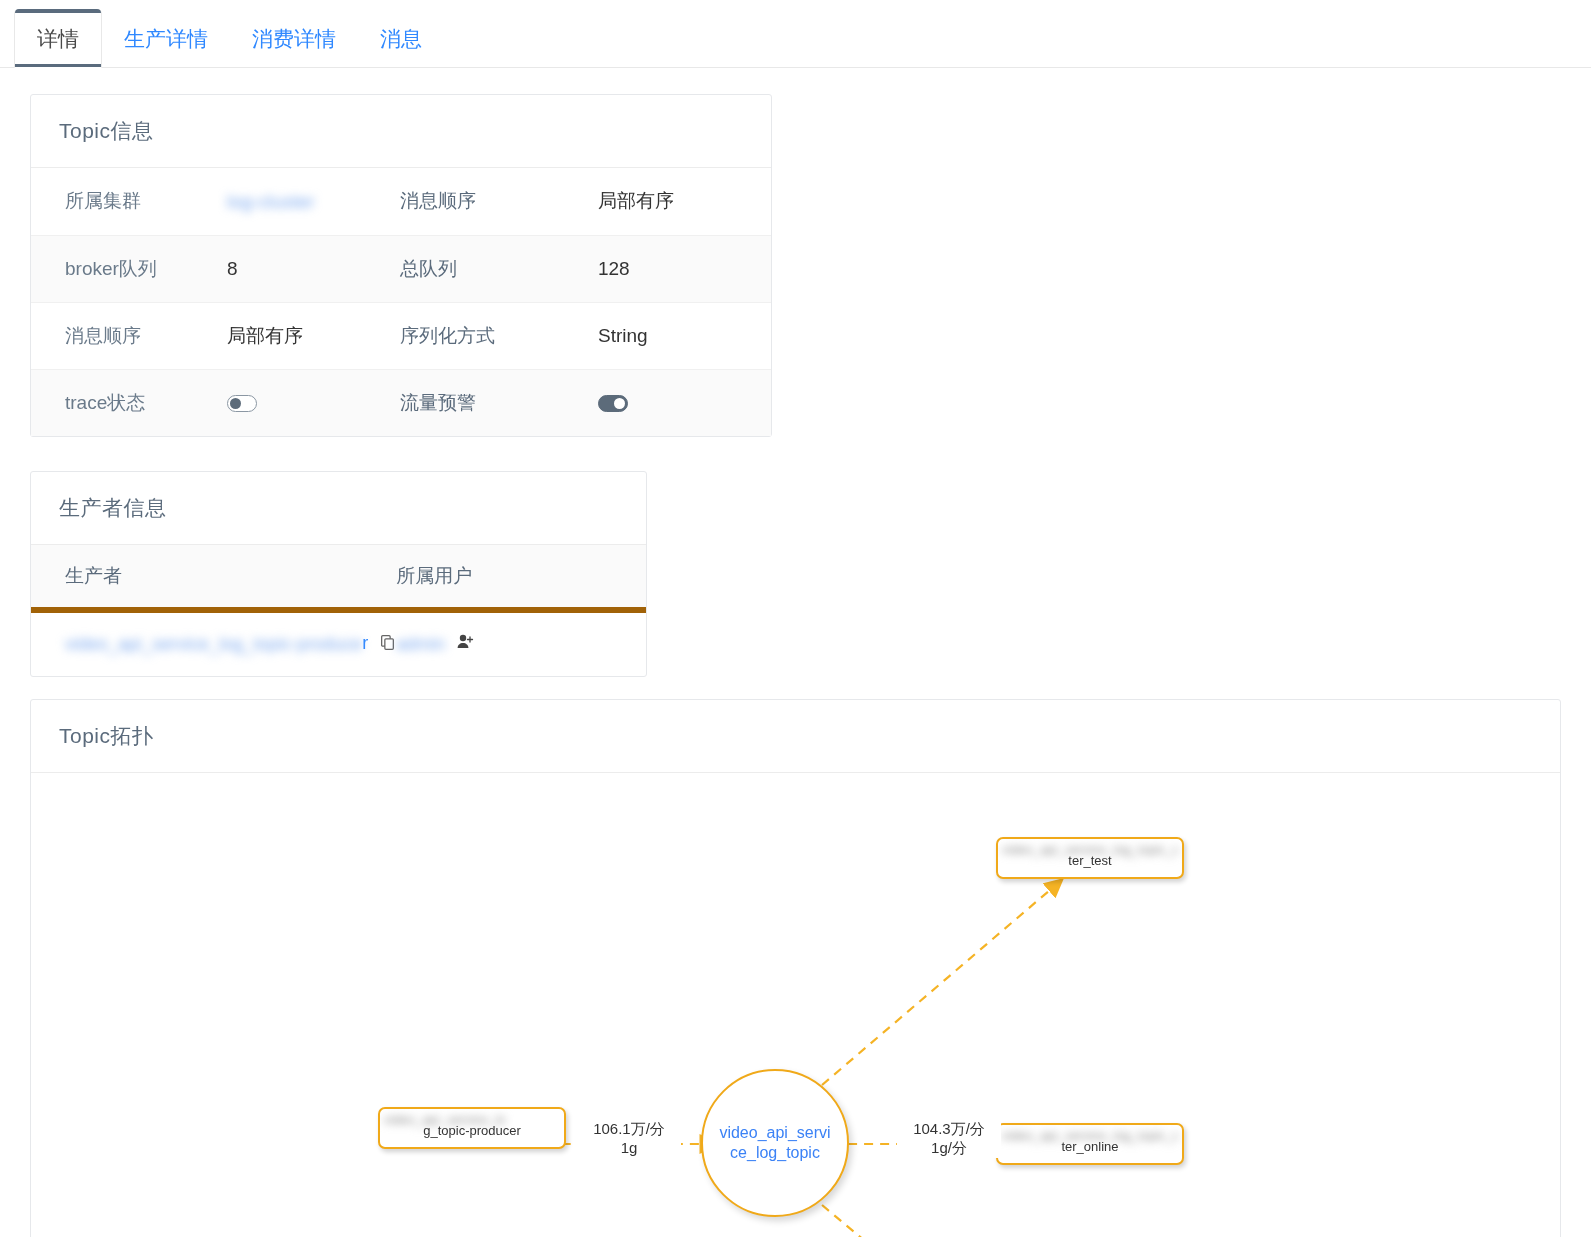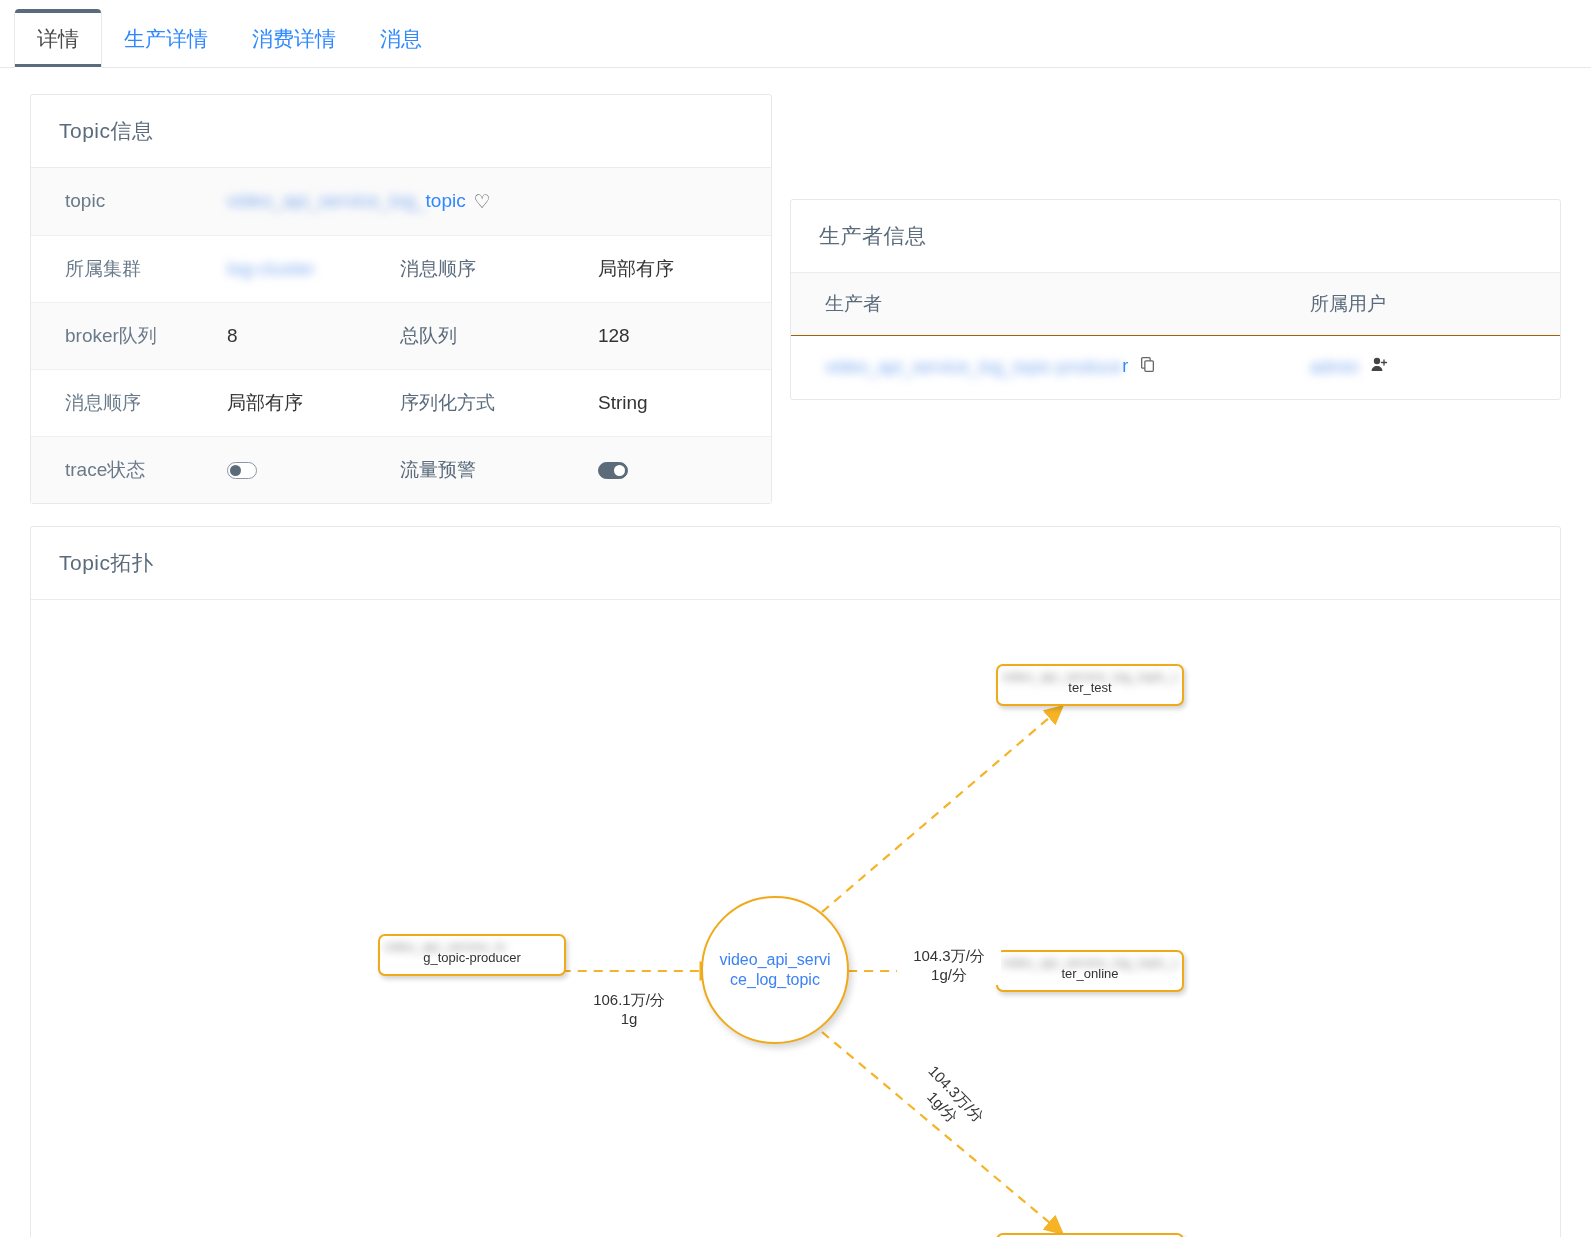--- a/index.html
+++ b/index.html
@@ -46,21 +46,21 @@
     content: "";
     position: absolute;
     left: 0; right: 0; top: -1px;
     height: 4px;
     background: #5a6b7d;
     border-radius: 4px 4px 0 0;
   }
 
   
   .content { padding: 26px 30px 0 30px; }
-  .row-top { display: flex; gap: 18px; align-items: center; }
+  .row-top { display: flex; gap: 34px; align-items: flex-start; flex-direction: column; }
   .col-left { width: 742px; flex: none; }
   .col-right { flex: 1; }
 
   .card {
     border: 1px solid #e6e8eb;
     border-radius: 3px;
     background: #fff;
   }
   .card-head {
     padding: 22px 28px;
@@ -118,21 +118,21 @@
 
   
   .prod-table { width: 100%; border-collapse: collapse; }
   .prod-table th {
     text-align: left;
     font-weight: normal;
     font-size: 19px;
     color: #5b6b7c;
     background: #fafafa;
     padding: 18px 0 18px 34px;
-    border-bottom: 1px solid #a16207;
+    border-bottom: 6px solid #a16207;
   }
   .prod-table th.right { text-align: left; padding-left: 0; width: 250px; }
   .prod-table td {
     font-size: 18px;
     padding: 20px 0 20px 34px;
     color: #333;
     vertical-align: middle;
   }
   .prod-table td.right { padding-left: 0; width: 250px; }
   .copy-icon { display:inline-block; margin-left: 6px; vertical-align: middle; }
@@ -227,30 +227,20 @@
 
   <div class="content">
 
     <div class="row-top">
 
       <div class="col-left">
         <div class="card">
           <div class="card-head">Topic信息</div>
           <table class="info-table">
             <tbody>
-                <tr class="shade">
-              <td class="label">topic</td>
-              <td colspan="3" style="padding-left:0">
-                <span class="topic-cell">
-                  <span class="blurtext">video_api_service_log_</span>
-                      <span class="link">topic</span>
-                  <span class="heart">♡</span>
-                </span>
-              </td>
-            </tr>
             <tr>
               <td class="label">所属集群</td>
               <td class="value"><span class="blurtext">log-cluster</span></td>
               <td class="label2">消息顺序</td>
               <td class="value link">局部有序</td>
             </tr>
             <tr class="shade">
               <td class="label">broker队列</td>
               <td class="value link">8</td>
               <td class="label2">总队列</td>
@@ -351,21 +341,21 @@
         <div class="node-box" style="left:965px; top:350px;">
           <span class="blurline">video_api_service_log_topic_consum</span>
           <span class="vis">ter_online</span>
         </div>
 
         <div class="node-box" style="left:965px; top:633px;">
           
           
         </div>
 
-        <div class="edge-label" style="left:546px; top:347px; width:104px;margin-top:44px;">
+        <div class="edge-label" style="left:546px; top:347px; width:104px;">
           <div>106.1万/分</div>
           <div>1g</div>
         </div>
 
         <div class="edge-label" style="left:866px; top:347px; width:104px;">
           <div>104.3万/分</div>
           <div>1g/分</div>
         </div>
 
         <div class="edge-label rot" style="left:866px; top:482px; width:104px;">

